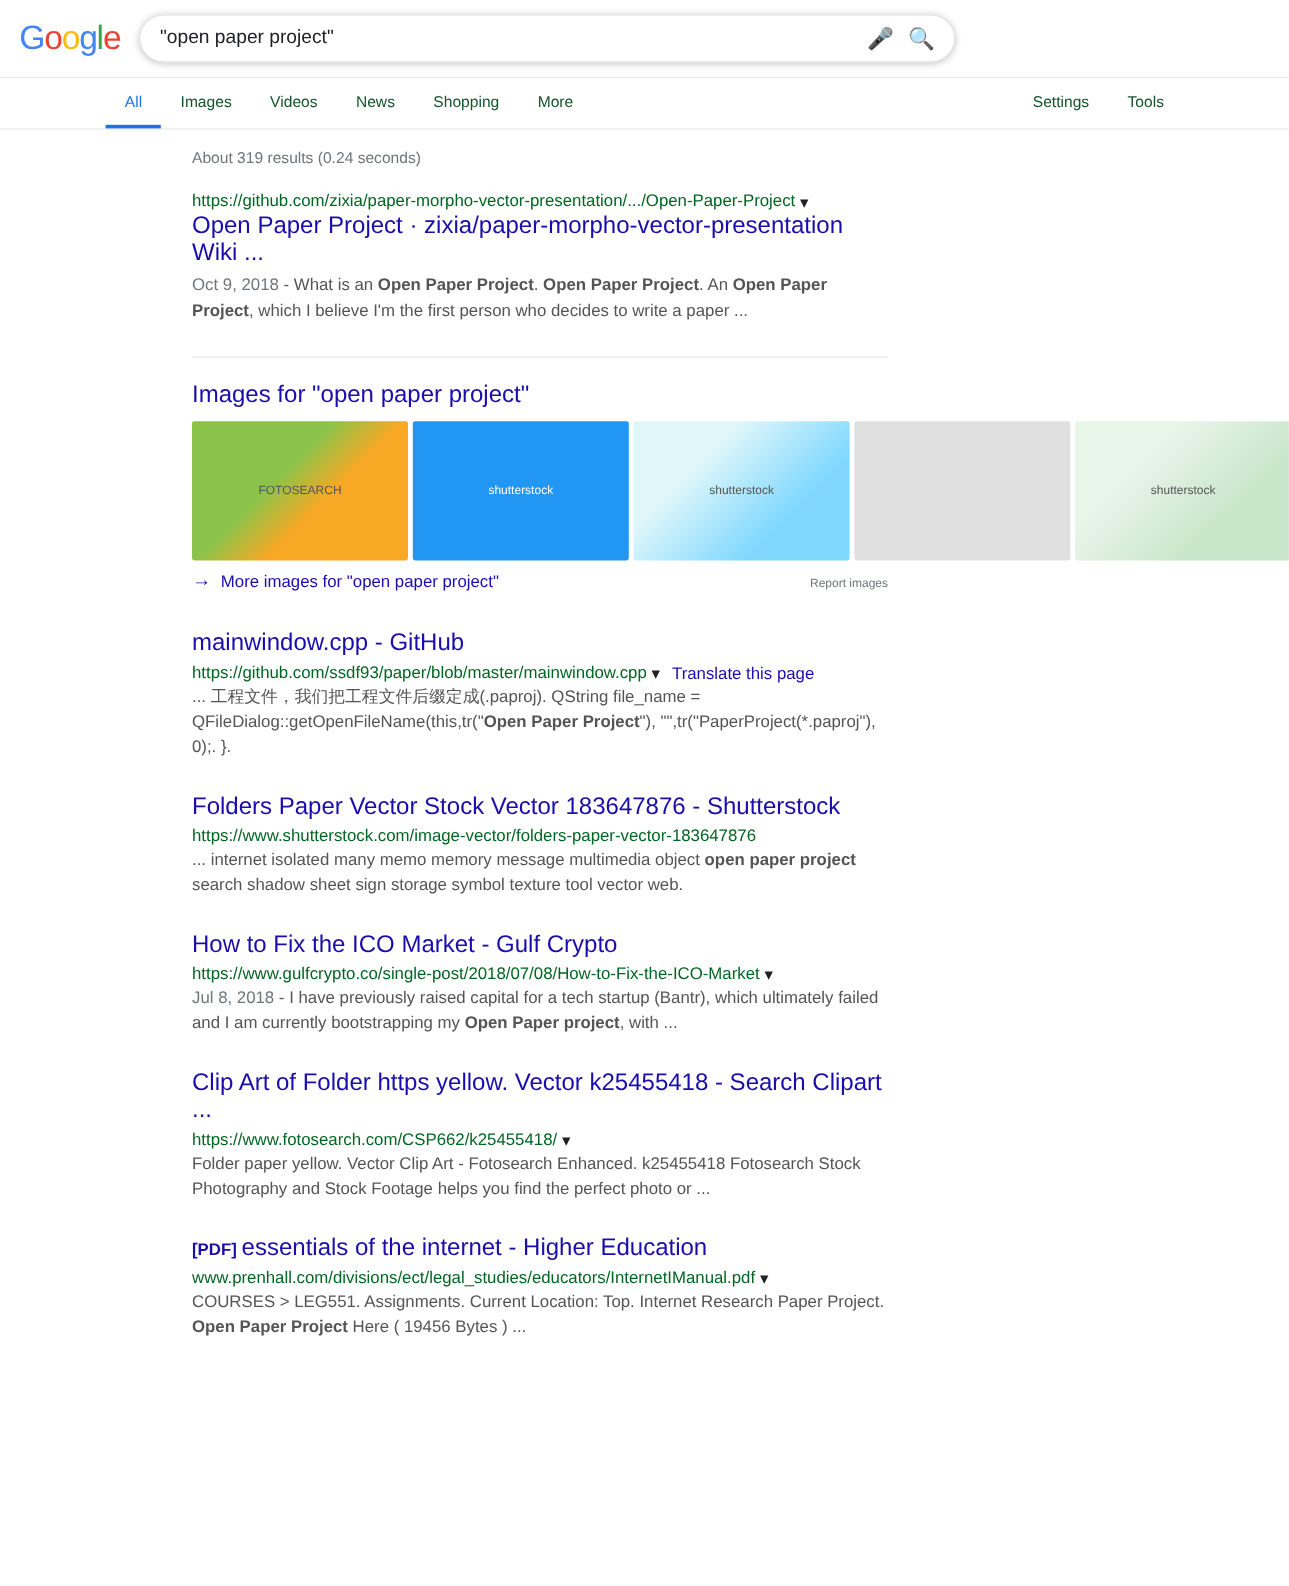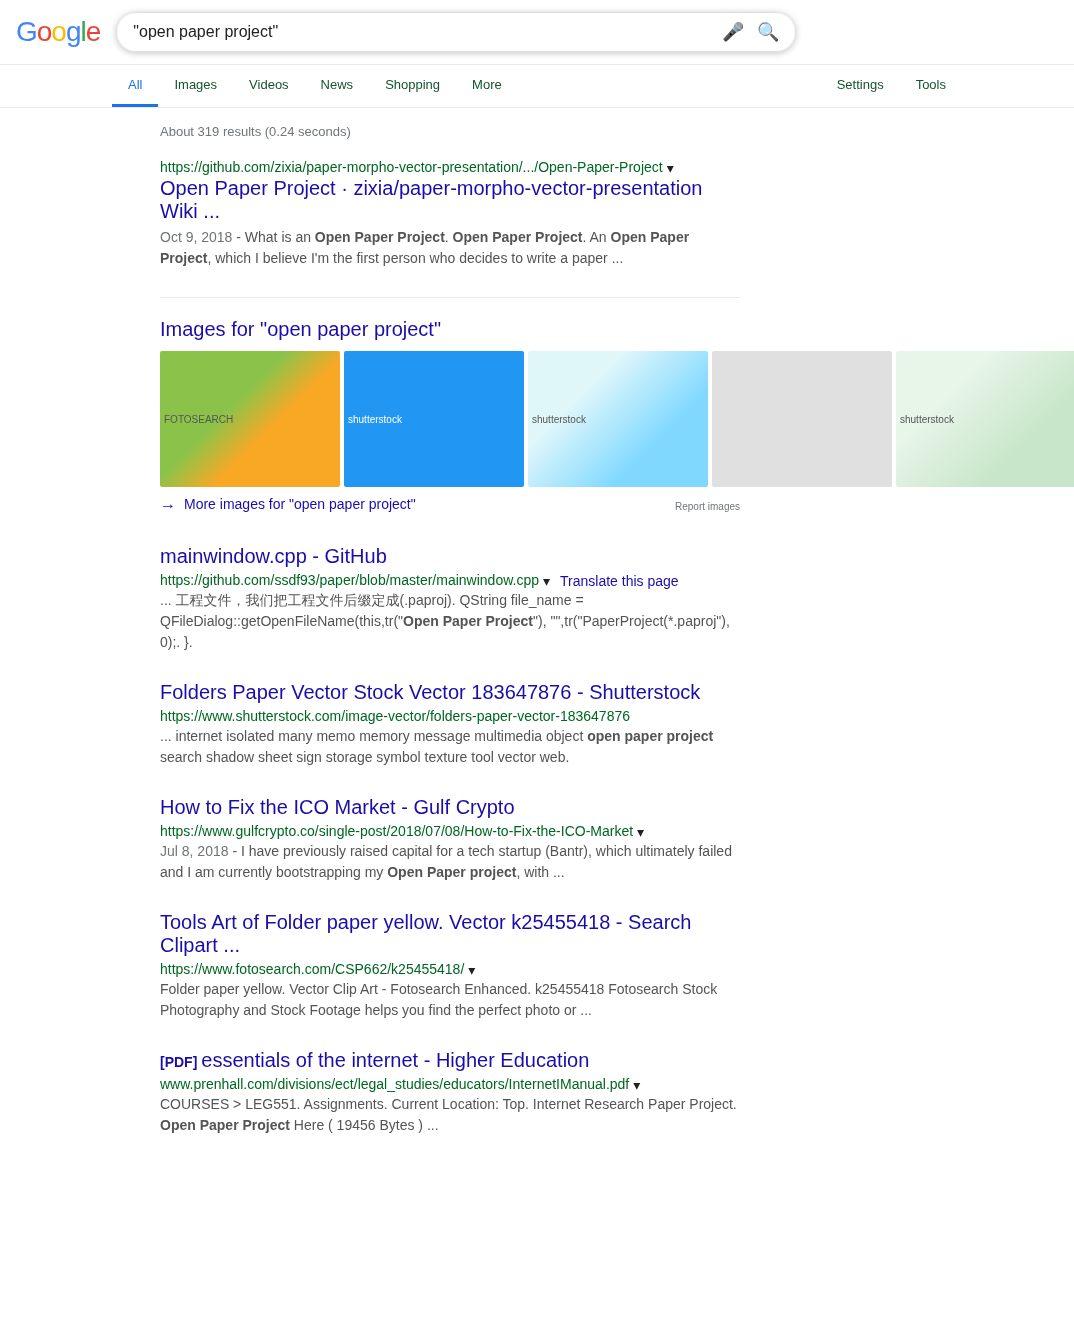--- a/index.html
+++ b/index.html
@@ -13,41 +13,41 @@
     .google-logo .g-yellow { color: #FBBC05; }
     .google-logo .g-green { color: #34A853; }
     
     .search-bar { display: flex; align-items: center; border: 1px solid #dfe1e5; border-radius: 24px; padding: 8px 16px; flex: 1; max-width: 680px; box-shadow: 0 1px 6px rgba(32,33,36,.28); }
     .search-input { border: none; outline: none; font-size: 16px; flex: 1; color: #202124; }
     .search-icons { display: flex; align-items: center; gap: 12px; }
     .mic-icon { font-size: 18px; color: #4285F4; cursor: pointer; }
     .search-icon-btn { font-size: 18px; color: #4285F4; cursor: pointer; }
     
     
-    .nav-tabs { display: flex; align-items: center; padding: 0 112px; border-bottom: 1px solid #e8eaed; }
+    .nav-tabs { display: flex; align-items: center; padding: 0 88px; border-bottom: 1px solid #e8eaed; }
     .nav-tab { padding: 12px 16px; color: #14532d; font-size: 13px; cursor: pointer; text-decoration: none; white-space: nowrap; border-bottom: 3px solid transparent; }
     .nav-tab.active { color: #1a73e8; border-bottom: 3px solid #1a73e8; font-weight: 500; }
     .nav-right { margin-left: auto; display: flex; align-items: flex-end; }
     
     
     .results-area { padding: 16px 160px; max-width: 900px; }
     .results-stats { color: #70757a; font-size: 13px; margin-bottom: 20px; }
     
     
     .result-item { margin-bottom: 28px; }
     .result-url { color: #006621; font-size: 14px; margin-bottom: 2px; display: flex; align-items: center; gap: 6px; }
     .result-title { font-size: 20px; color: #1a0dab; margin-bottom: 4px; cursor: pointer; }
     .result-snippet { color: #545454; font-size: 14px; line-height: 1.5; }
     .result-date { color: #70757a; }
     
     
     .images-section { margin-bottom: 28px; }
     .images-header { font-size: 20px; color: #1a0dab; margin-bottom: 10px; cursor: pointer; }
     .images-row { display: flex; gap: 4px; margin-bottom: 8px; }
-    .image-thumb { width: 180px; height: 136px; background: #e0e0e0; border-radius: 2px; overflow: hidden; display: flex; align-items: center; justify-content: flex-start; flex-shrink: 0; }
+    .image-thumb { width: 180px; height: 116px; background: #e0e0e0; border-radius: 2px; overflow: hidden; display: flex; align-items: center; justify-content: center; flex-shrink: 0; }
     .image-thumb-1 { background: linear-gradient(135deg, #8bc34a 40%, #f9a825 60%); }
     .image-thumb-2 { background: #2196F3; }
     .image-thumb-3 { background: linear-gradient(135deg, #e0f7fa 30%, #80d8ff 70%); }
     .image-thumb-4 { background: #e0e0e0; }
     .image-thumb-5 { background: linear-gradient(135deg, #e8f5e9 30%, #c8e6c9 70%); }
     
     .more-images-link { display: flex; align-items: center; gap: 8px; color: #1a0dab; font-size: 14px; cursor: pointer; margin-bottom: 4px; }
     .report-images { color: #70757a; font-size: 10px; margin-left: auto; cursor: pointer; }
     .more-images-row { display: flex; align-items: center; justify-content: space-between; }
     
@@ -164,21 +164,21 @@
     <div class="result-url-line">
       <span class="result-url">https://www.gulfcrypto.co/single-post/2018/07/08/How-to-Fix-the-ICO-Market</span>
       <span class="dropdown-arrow">▾</span>
     </div>
     <div class="result-snippet">
       <span class="result-date">Jul 8, 2018</span> - I have previously raised capital for a tech startup (Bantr), which ultimately failed and I am currently bootstrapping my <strong>Open Paper project</strong>, with ...
     </div>
   </div>
 
   <div class="result-item">
-    <div class="result-title">Tools Art of Folder paper yellow. Vector k25455418 - Search Clipart ...</div>
+    <div class="result-title">Clip Art of Folder https yellow. Vector k25455418 - Search Clipart ...</div>
     <div class="result-url-line">
       <span class="result-url">https://www.fotosearch.com/CSP662/k25455418/</span>
       <span class="dropdown-arrow">▾</span>
     </div>
     <div class="result-snippet">Folder paper yellow. Vector Clip Art - Fotosearch Enhanced. k25455418 Fotosearch Stock Photography and Stock Footage helps you find the perfect photo or ...</div>
   </div>
 
   <div class="result-item">
     <div class="result-title">
       <span class="pdf-badge">[PDF]</span><span>essentials of the internet - Higher Education</span>

